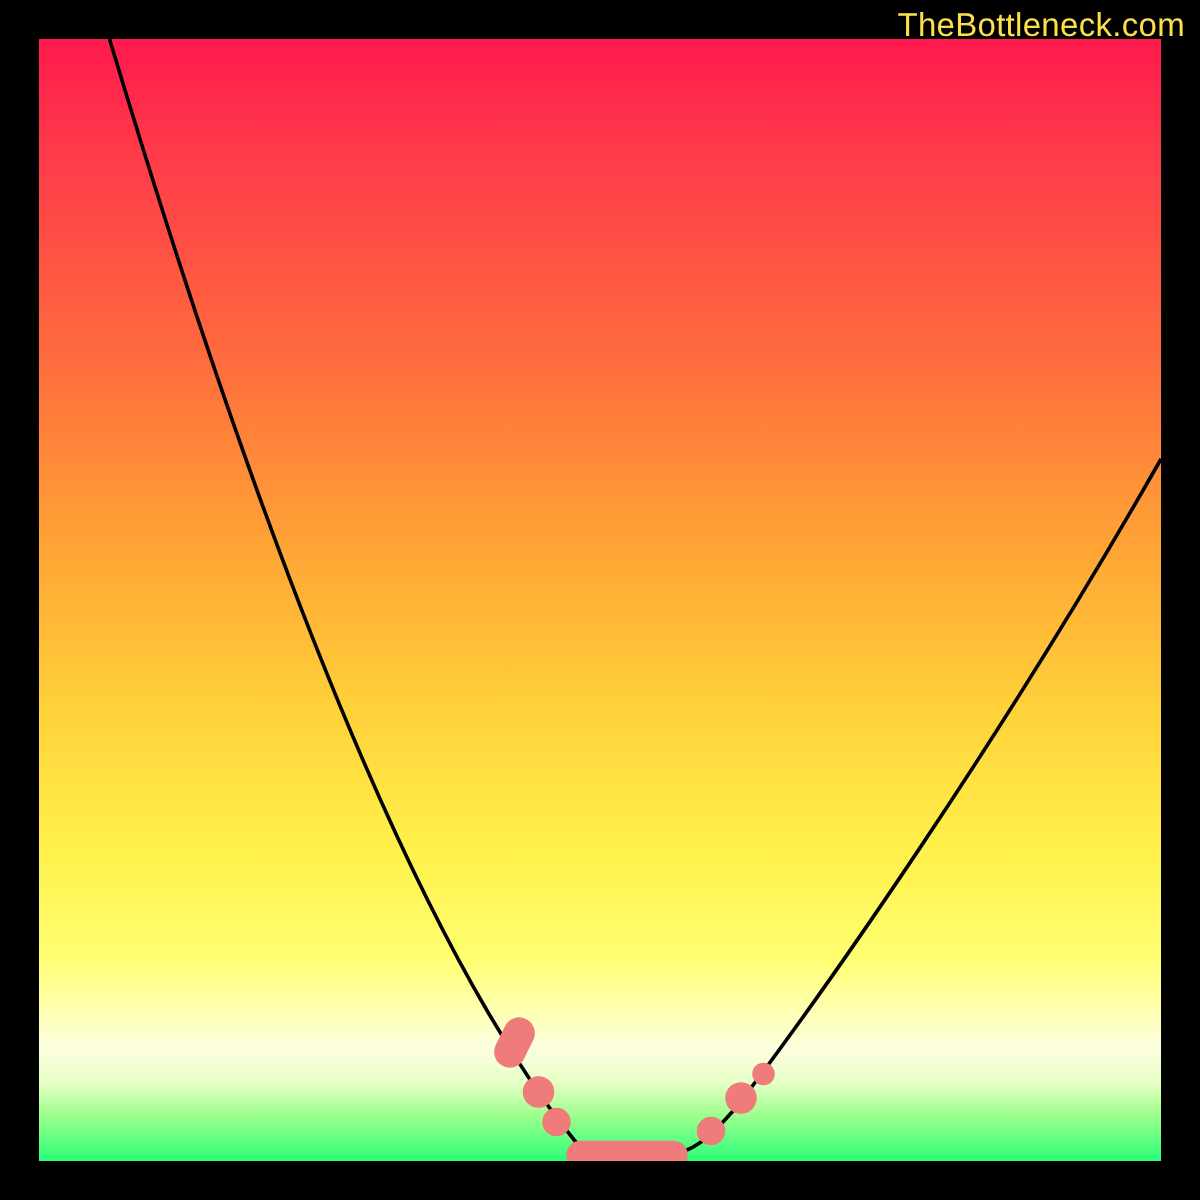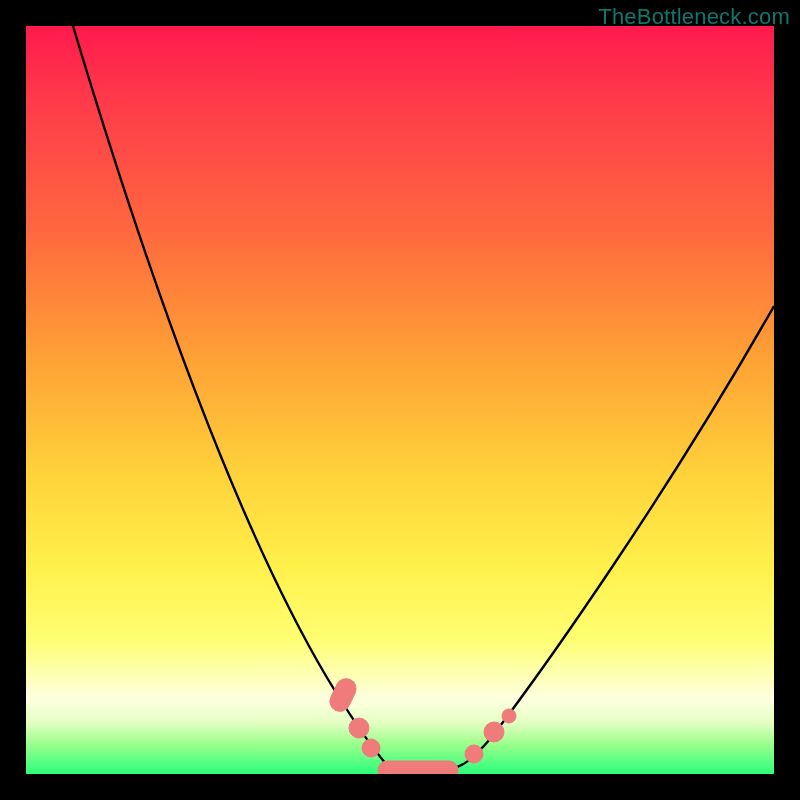--- a/index.html
+++ b/index.html
@@ -38,21 +38,21 @@
       #fdffe0 90%,
       #e6ffc4 93%,
       #9bff8c 96%,
       #2bff7a 100%
     );
   }
   .watermark {
     position: absolute;
     top: 4px;
     right: 10px;
-    color: #0f766e;
+    color: #fde047;
     font-size: 22px;
     font-weight: 500;
     letter-spacing: 0.2px;
     user-select: none;
   }
   svg.curve {
     position: absolute;
     left: 0;
     top: 0;
   }

